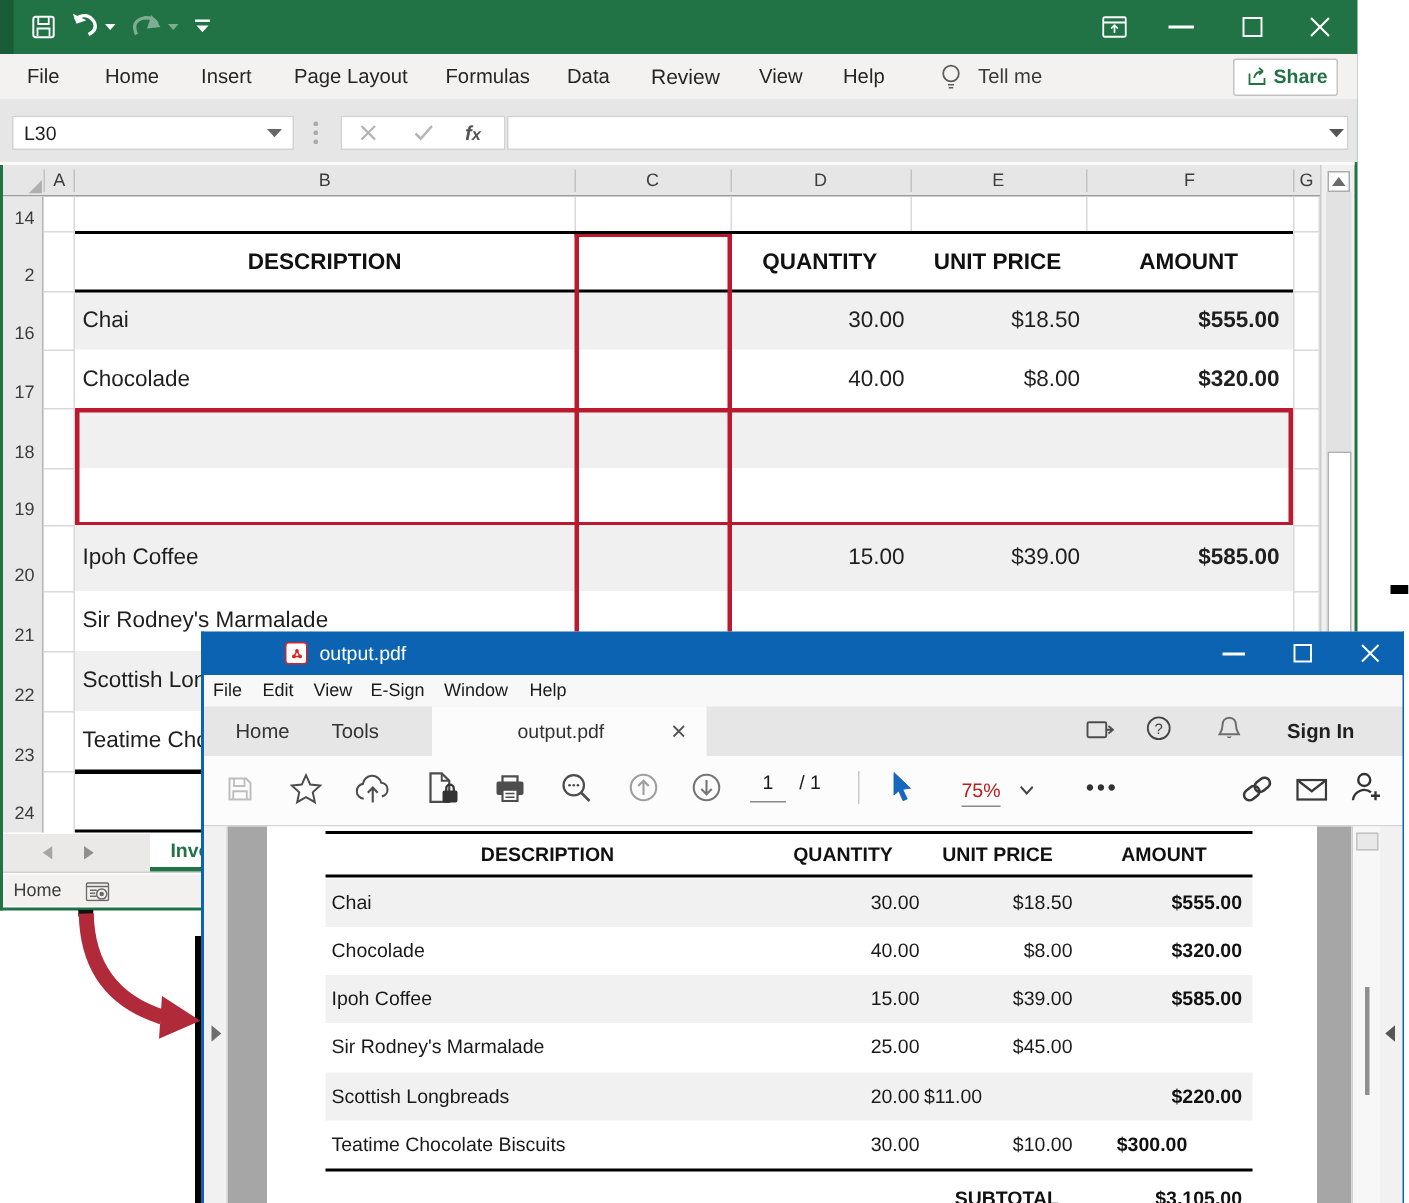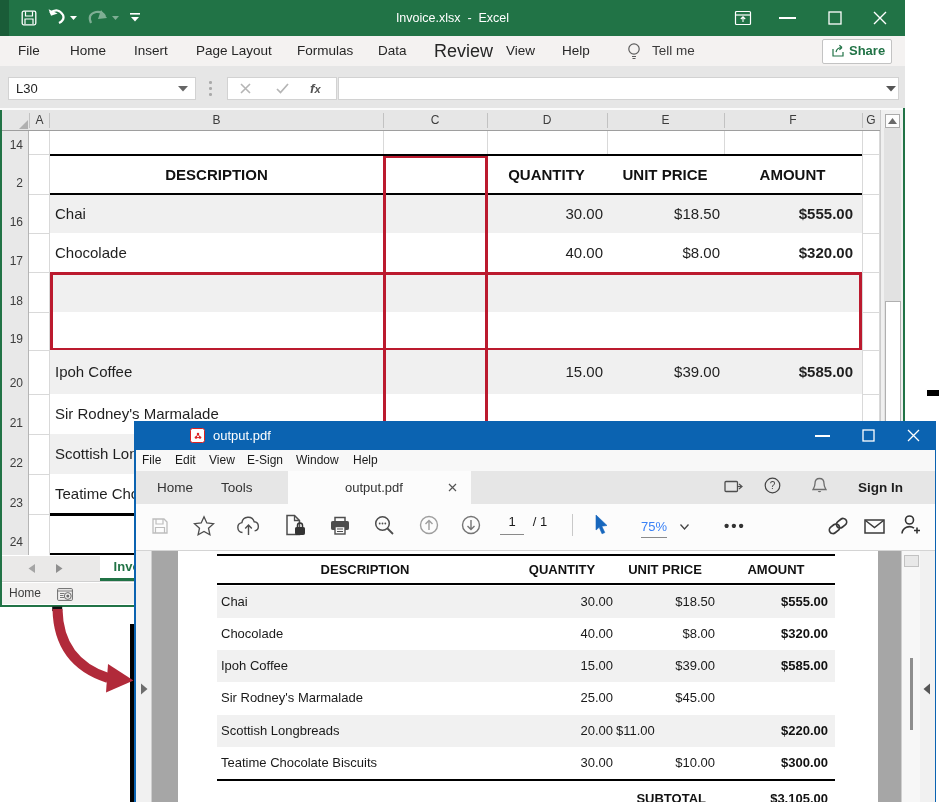--- a/index.html
+++ b/index.html
@@ -35,21 +35,20 @@
     <g opacity="0.42">
     <path d="M3 14 Q-1 5 8 3 Q14 2 17 7" fill="none" stroke="#fff" stroke-width="2.2" transform="translate(2 0) scale(1 1)"></path>
     <path d="M15 1 L21 9 L12 10 Z" fill="#fff"></path>
     <path d="M26 7 l3.5 4 l3.5 -4 z" fill="#fff"></path>
     </g>
   </svg>
   <svg class="a" style="left:128px;top:12px" width="14" height="13" viewBox="0 0 14 13">
     <rect x="2" y="1" width="10" height="1.6" fill="#fff"></rect>
     <path d="M3 5 l4 4.5 L11 5 z" fill="#fff"></path>
   </svg>
-  <div class="a" style="left:0;top:0;width:905px;height:36px;line-height:36px;text-align:center;color:#fff;font-size:12.5px">Invoice.xlsx&nbsp;&nbsp;-&nbsp;&nbsp;Excel</div>
 
   <svg class="a" style="left:734px;top:9px" width="18" height="18" viewBox="0 0 18 18">
     <rect x="1.5" y="2.5" width="15" height="13" rx="1" fill="none" stroke="#fff" stroke-width="1.2"></rect>
     <line x1="1.5" y1="6" x2="16.5" y2="6" stroke="#fff" stroke-width="1.2"></line>
     <path d="M9 13 V8 M6.8 10 L9 7.8 L11.2 10" fill="none" stroke="#fff" stroke-width="1.1"></path>
   </svg>
   <div class="a" style="left:779px;top:17px;width:17px;height:1.6px;background:#fff"></div>
   <svg class="a" style="left:826px;top:9px" width="18" height="18" viewBox="0 0 18 18">
     <rect x="3" y="3" width="12" height="12" fill="none" stroke="#fff" stroke-width="1.3"></rect>
   </svg>
@@ -57,21 +56,21 @@
     <path d="M3 3 L15 15 M15 3 L3 15" stroke="#fff" stroke-width="1.4"></path>
   </svg>
 
   <div class="a" style="left:0;top:36px;width:905px;height:30px;background:#f4f2f1"></div>
   <div class="a" style="left:18px;top:36px;height:30px;line-height:30px;font-size:13.5px;color:#262626">File</div>
   <div class="a" style="left:70px;top:36px;height:30px;line-height:30px;font-size:13.5px;color:#262626">Home</div>
   <div class="a" style="left:134px;top:36px;height:30px;line-height:30px;font-size:13.5px;color:#262626">Insert</div>
   <div class="a" style="left:196px;top:36px;height:30px;line-height:30px;font-size:13.5px;color:#262626">Page Layout</div>
   <div class="a" style="left:297px;top:36px;height:30px;line-height:30px;font-size:13.5px;color:#262626">Formulas</div>
   <div class="a" style="left:378px;top:36px;height:30px;line-height:30px;font-size:13.5px;color:#262626">Data</div>
-  <div class="a" style="left:434px;top:36px;height:42px;line-height:30px;font-size:18px;color:#262626">Review</div>
+  <div class="a" style="left:434px;top:36px;height:42px;line-height:30px;font-size:14px;color:#262626">Review</div>
   <div class="a" style="left:506px;top:36px;height:30px;line-height:30px;font-size:13.5px;color:#262626">View</div>
   <div class="a" style="left:562px;top:36px;height:30px;line-height:30px;font-size:13.5px;color:#262626">Help</div>
   <svg class="a" style="left:626px;top:42px" width="16" height="19" viewBox="0 0 16 19">
     <circle cx="8" cy="7" r="5.2" fill="none" stroke="#5c5c5c" stroke-width="1.2"></circle>
     <path d="M6 14.5 h4 M6.5 16.5 h3" stroke="#5c5c5c" stroke-width="1.1"></path>
   </svg>
   <div class="a" style="left:652px;top:36px;height:30px;line-height:30px;font-size:13.5px;color:#3a3a3a">Tell me</div>
   <div class="a" style="left:822px;top:39px;width:68px;height:23px;background:#fff;border:1px solid #c3c3c3;border-radius:2px"></div>
   <svg class="a" style="left:831px;top:44px" width="15" height="14" viewBox="0 0 15 14">
     <path d="M2 5 V12 H12 V8" fill="none" stroke="#217346" stroke-width="1.2"></path>
@@ -327,21 +326,21 @@
   <svg class="a" style="left:327px;top:94px" width="20" height="20" viewBox="0 0 20 20">
     <circle cx="10" cy="10" r="8.5" fill="none" stroke="#757575" stroke-width="1.4"></circle>
     <path d="M10 5 V14 M6.5 11 L10 14.5 L13.5 11" fill="none" stroke="#757575" stroke-width="1.4"></path>
   </svg>
   <div class="a" style="left:366px;top:89px;width:24px;height:24px;border-bottom:1px solid #8a8a8a;text-align:center;line-height:24px;font-size:13px;color:#1a1a1a">1</div>
   <div class="a" style="left:394px;top:89px;width:24px;height:24px;text-align:center;line-height:24px;font-size:13px;color:#1a1a1a">/ 1</div>
   <div class="a" style="left:438px;top:93px;width:1px;height:22px;background:#c9c9c9"></div>
   <svg class="a" style="left:460px;top:93px" width="15" height="21" viewBox="0 0 15 21">
     <path d="M2 1 L13 11.5 L7.8 12.2 L10.8 18.6 L8 19.8 L5.2 13.3 L2 16 z" fill="#1767bd" stroke="#1767bd" stroke-width="0.6"></path>
   </svg>
-  <div class="a" style="left:507px;top:83px;height:46px;line-height:46px;font-size:13px;color:#3b82f6;border-bottom:0"><span style="border-bottom:1px solid #8a8a8a;padding-bottom:3px">75%</span></div>
+  <div class="a" style="left:507px;top:83px;height:46px;line-height:46px;font-size:13px;color:#b91c1c;border-bottom:0"><span style="border-bottom:1px solid #8a8a8a;padding-bottom:3px">75%</span></div>
   <svg class="a" style="left:546px;top:103px" width="9" height="6" viewBox="0 0 9 6">
       <path d="M0.5 0.5 L4.5 5 L8.5 0.5" fill="none" stroke="#444" stroke-width="1.3"></path>
     </svg>
   <div class="a" style="left:590px;top:83px;height:44px;line-height:44px;font-size:15px;letter-spacing:2px;color:#333;font-weight:bold">•••</div>
   <svg class="a" style="left:693px;top:95px" width="22" height="20" viewBox="0 0 22 20">
     <g transform="rotate(-38 11 10)">
       <rect x="1" y="6.4" width="11" height="7.2" rx="3.6" fill="none" stroke="#3a3a3a" stroke-width="1.7"></rect>
       <rect x="10" y="6.4" width="11" height="7.2" rx="3.6" fill="none" stroke="#3a3a3a" stroke-width="1.7"></rect>
     </g>
   </svg>
@@ -397,18 +396,18 @@
   <div class="a" style="left:87px;top:261.3px;height:32px;line-height:32px;font-size:13px;color:#1a1a1a">Sir Rodney's Marmalade</div>
   <div class="a" style="left:380px;top:261.3px;width:99px;height:32px;line-height:32px;font-size:13px;color:#1a1a1a;text-align:right">25.00</div>
   <div class="a" style="left:482px;top:261.3px;width:99px;height:32px;line-height:32px;font-size:13px;color:#1a1a1a;text-align:right">$45.00</div>
   <div class="a" style="left:87px;top:293.6px;height:32px;line-height:32px;font-size:13px;color:#1a1a1a">Scottish Longbreads</div>
   <div class="a" style="left:380px;top:293.6px;width:99px;height:32px;line-height:32px;font-size:13px;color:#1a1a1a;text-align:right">20.00</div>
   <div class="a" style="left:482px;top:293.6px;width:99px;height:32px;line-height:32px;font-size:13px;color:#1a1a1a;text-align:left">$11.00</div>
   <div class="a" style="left:574px;top:293.6px;width:120px;height:32px;line-height:32px;font-size:13px;color:#111;text-align:right;font-weight:bold">$220.00</div>
   <div class="a" style="left:87px;top:325.9px;height:32px;line-height:32px;font-size:13px;color:#1a1a1a">Teatime Chocolate Biscuits</div>
   <div class="a" style="left:380px;top:325.9px;width:99px;height:32px;line-height:32px;font-size:13px;color:#1a1a1a;text-align:right">30.00</div>
   <div class="a" style="left:482px;top:325.9px;width:99px;height:32px;line-height:32px;font-size:13px;color:#1a1a1a;text-align:right">$10.00</div>
-  <div class="a" style="left:574px;top:325.9px;width:120px;height:32px;line-height:32px;font-size:13px;color:#111;text-align:right;font-weight:bold">$300.00</div>
+  <div class="a" style="left:574px;top:325.9px;width:120px;height:32px;line-height:32px;font-size:13px;color:#111;text-align:center;font-weight:bold">$300.00</div>
   <div class="a bline" style="left:83px;top:358.2px;width:618px;height:2.3px"></div>
   <div class="a" style="left:452px;top:360.5px;width:120px;height:33px;line-height:33px;font-size:13px;color:#111;text-align:right;font-weight:bold">SUBTOTAL</div>
   <div class="a" style="left:574px;top:360.5px;width:120px;height:33px;line-height:33px;font-size:13px;color:#111;text-align:right;font-weight:bold">$3,105.00</div>
   <div class="a bline" style="left:83px;top:393.5px;width:618px;height:2.3px"></div>
 </div>
 
 </body></html>

